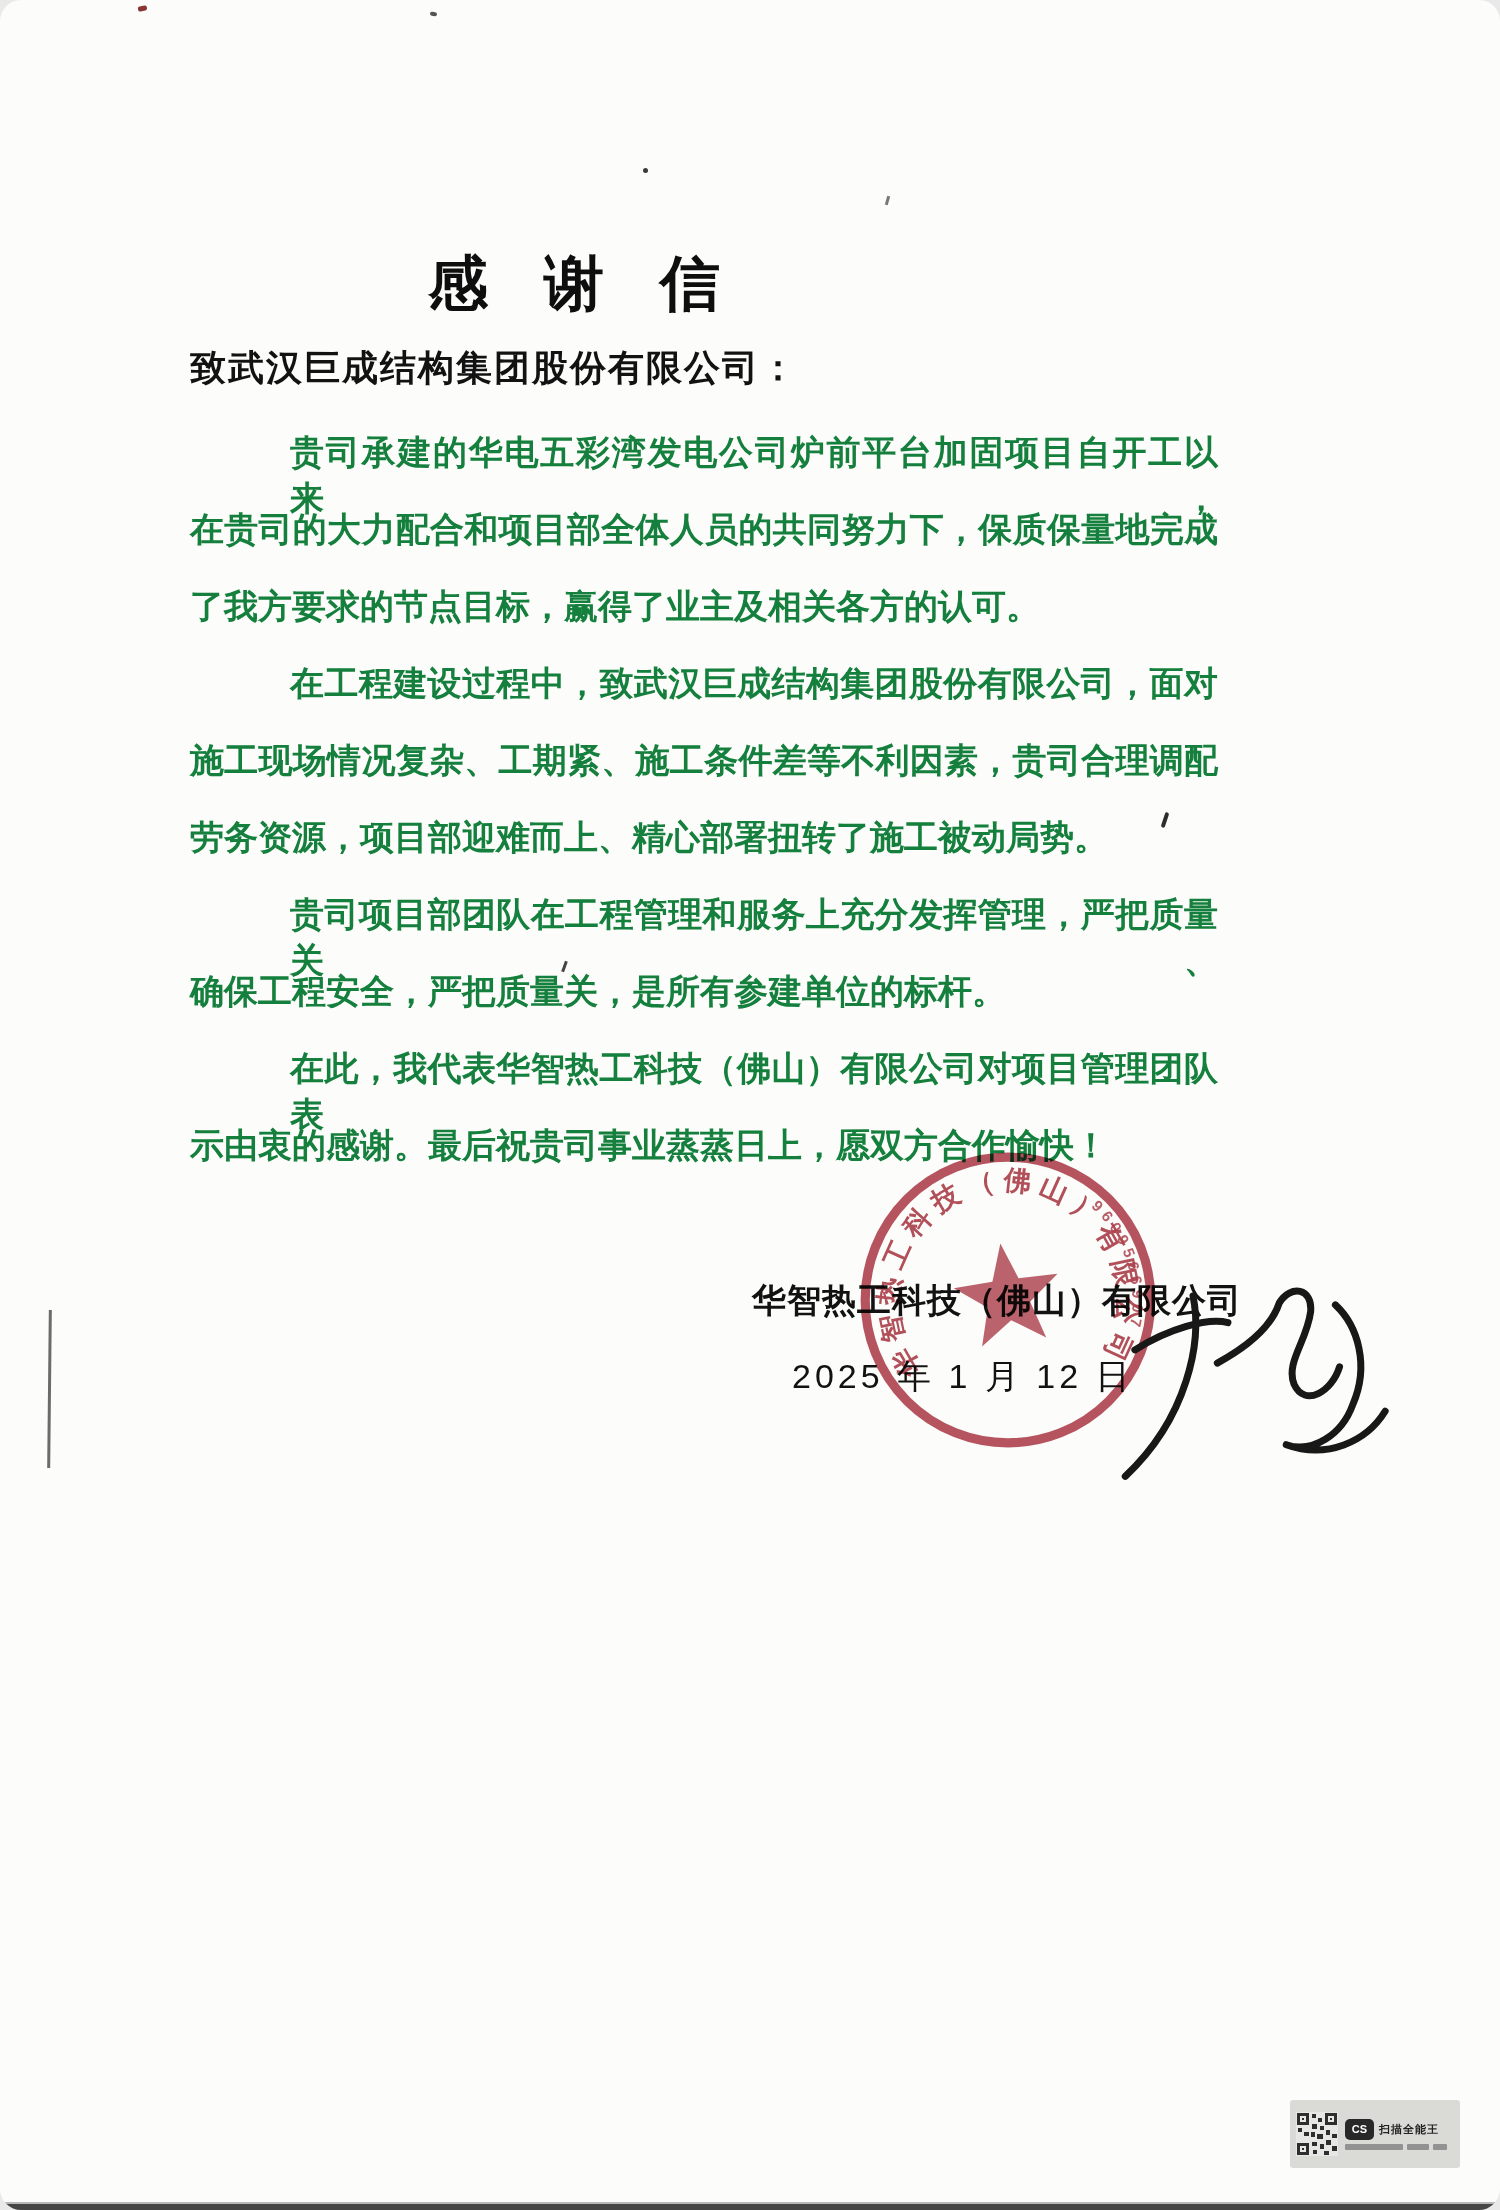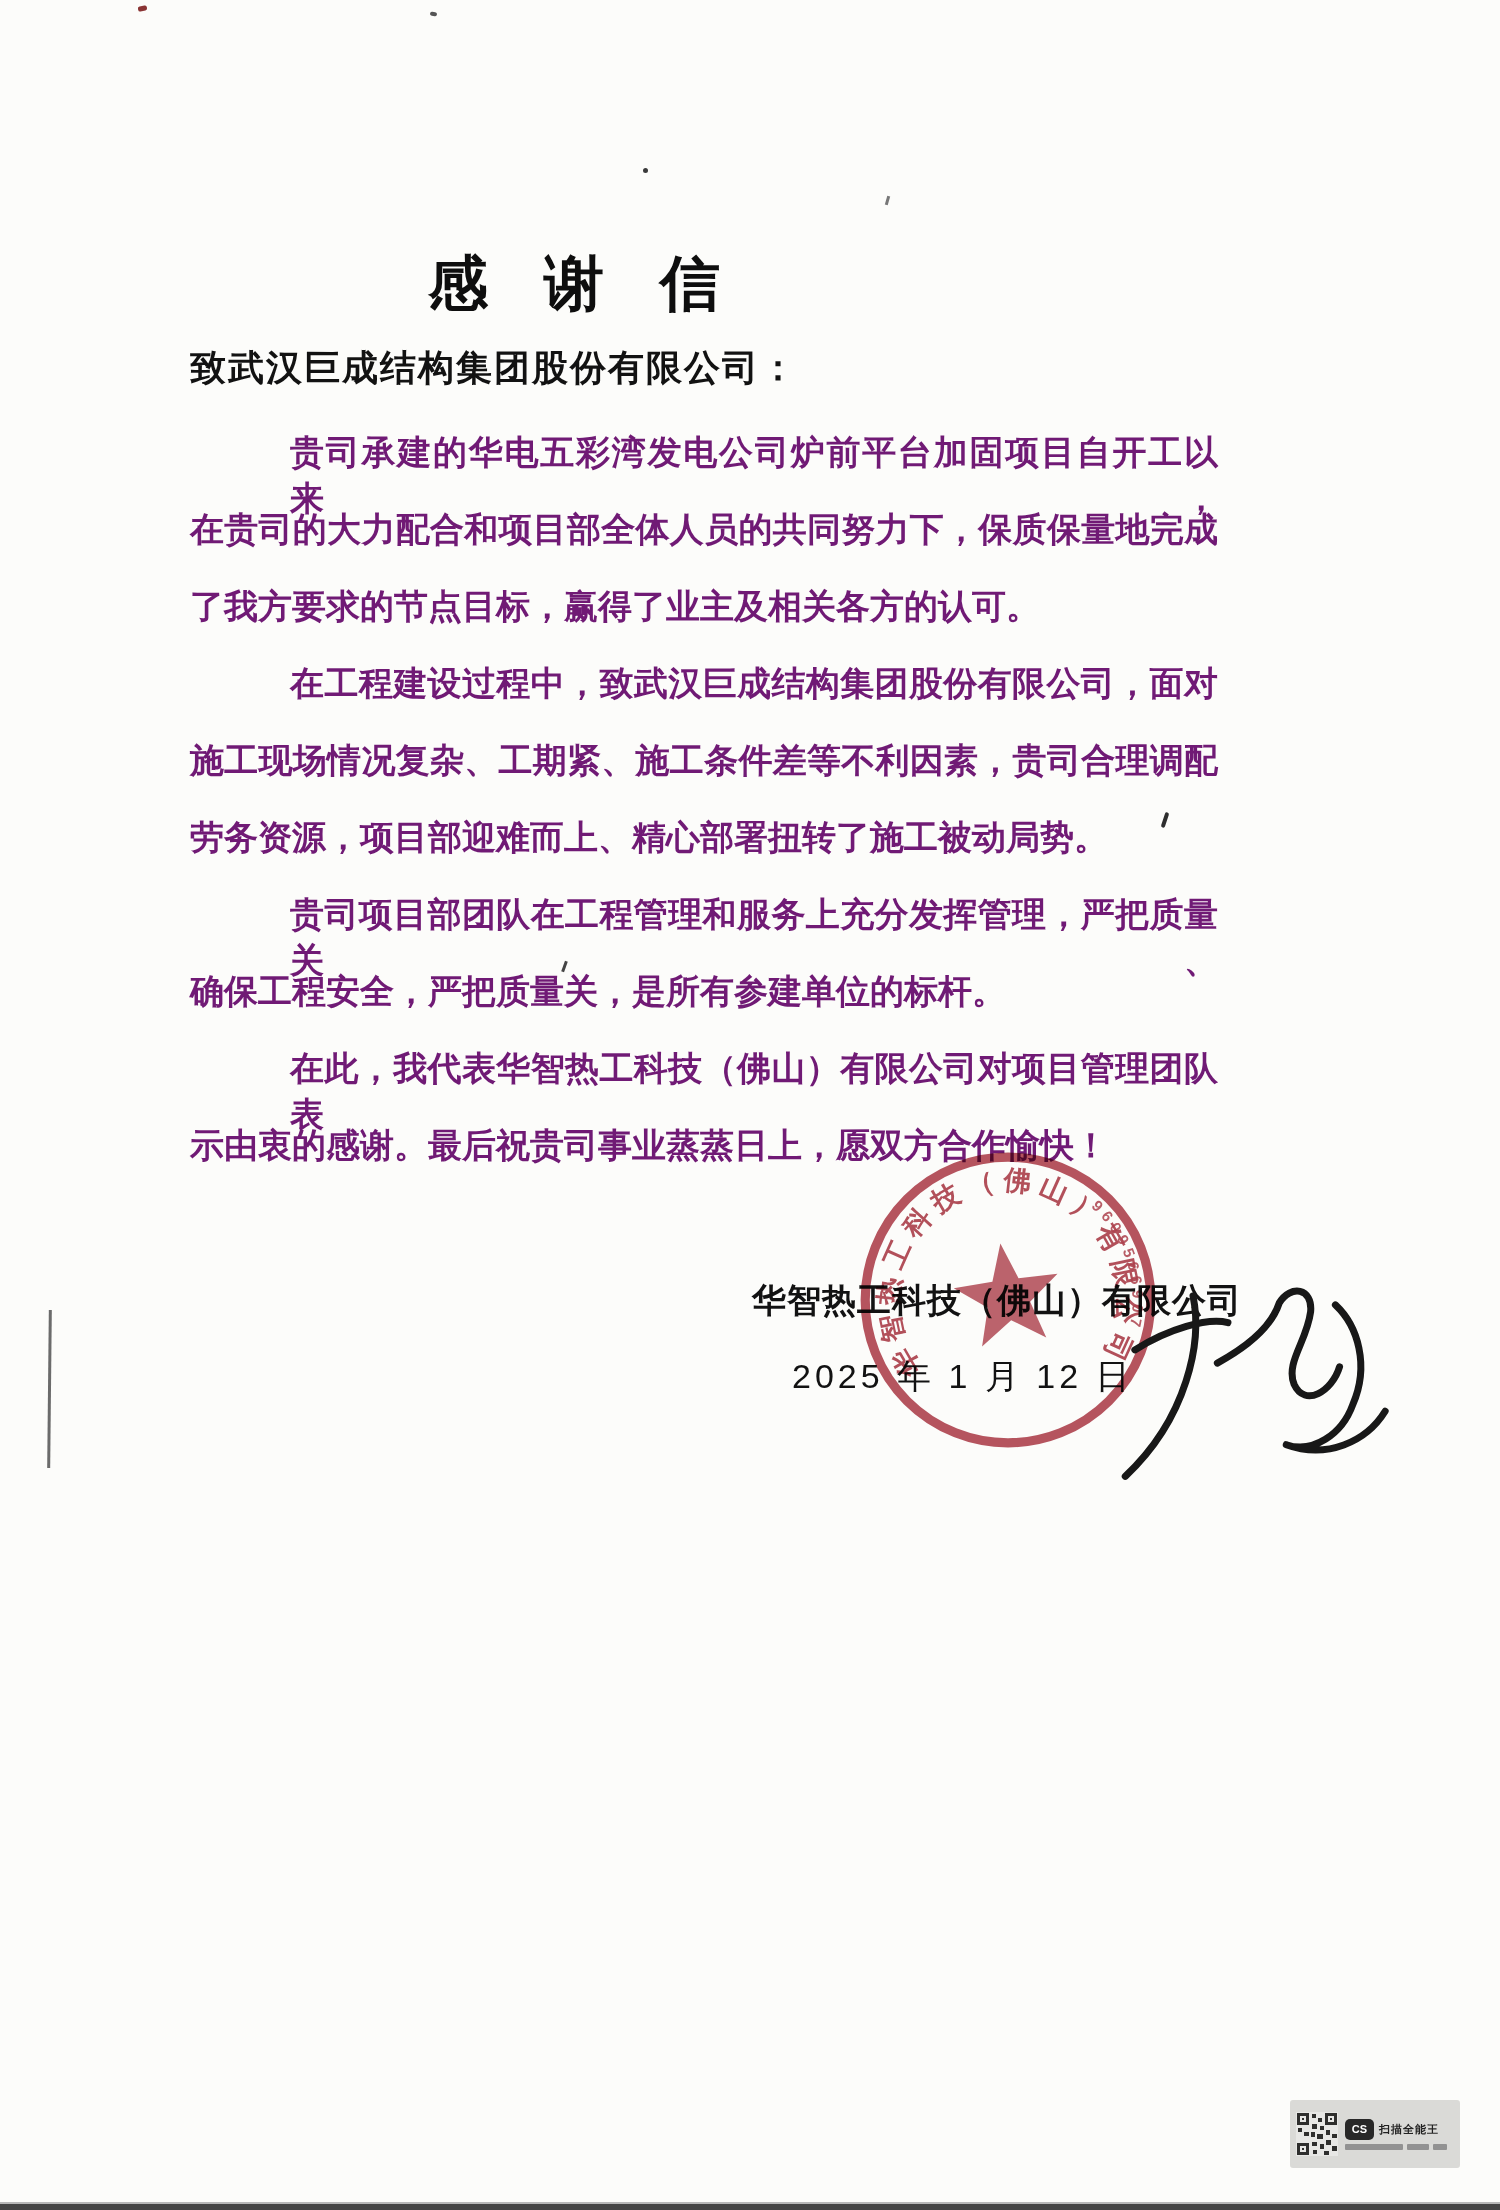--- a/index.html
+++ b/index.html
@@ -1,32 +1,33 @@
 <!DOCTYPE html>
 <html><head>
 <meta charset="utf-8">
 <style>
   html,body{margin:0;padding:0;background:#e9e9e9;}
   .page{
     position:relative;width:1500px;height:2210px;margin:0 auto;
     background:#fcfcfa;overflow:hidden;color:#121212;
     font-family:"Liberation Sans",sans-serif;
+    border-radius:21px;
   }
   .doc-title{
     position:absolute;left:428px;top:244px;
     font-size:60px;font-weight:800;letter-spacing:56px;
     white-space:nowrap;color:#0e0e0e;
   }
   .salutation{
     position:absolute;left:190px;top:344px;
     font-size:36px;font-weight:700;letter-spacing:2px;white-space:nowrap;
   }
   .bl{
     position:absolute;left:190px;width:1028px;height:48px;
-    font-size:34px;font-weight:600;color:#701a75;
+    font-size:34px;font-weight:600;color:#15803d;
     text-align:justify;text-justify:inter-character;
   }
   .jt{text-align-last:justify;}
   .ind{padding-left:100px;width:928px;}
   .sig-company{
     position:absolute;left:752px;top:1278px;
     font-size:34px;font-weight:700;letter-spacing:1px;white-space:nowrap;
   }
   .sig-date{
     position:absolute;left:792px;top:1354px;

